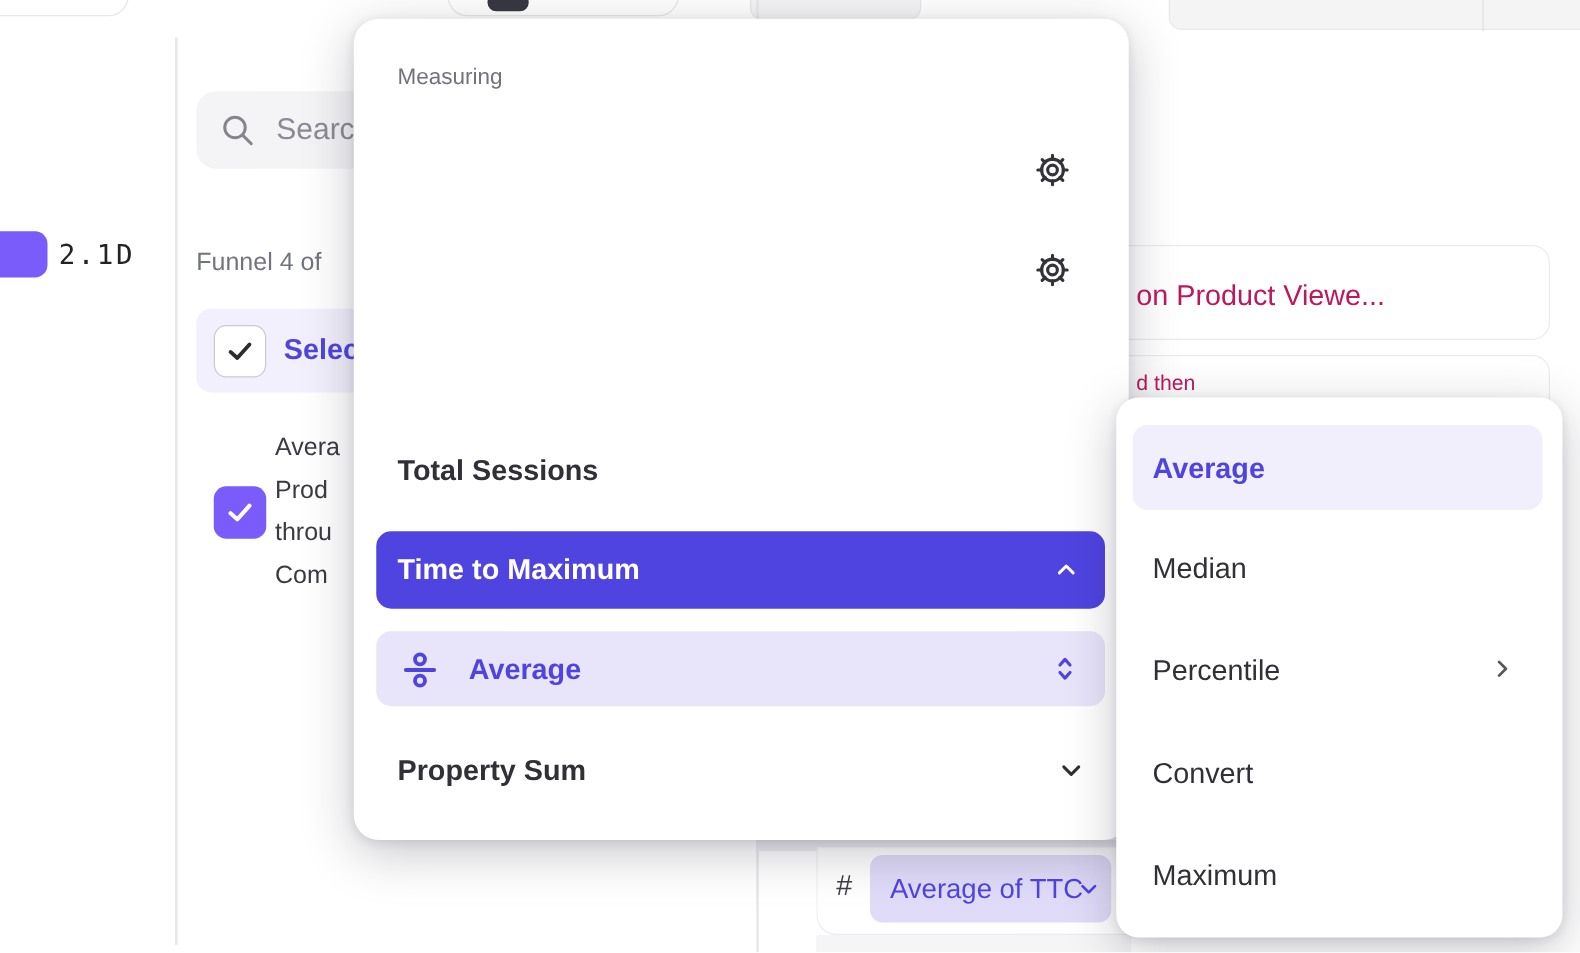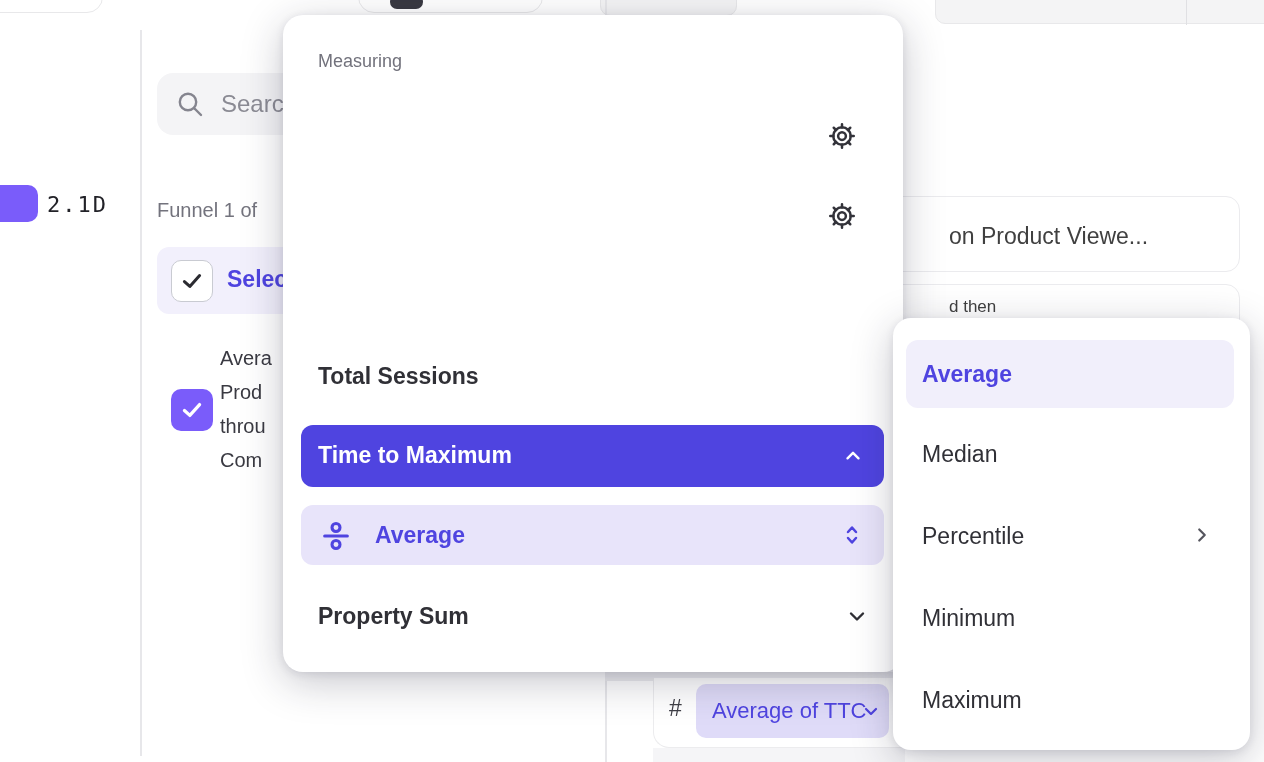--- a/index.html
+++ b/index.html
@@ -18,21 +18,21 @@
 
   .badge { background:#7a5cfa; border-radius:10px; }
   .step-label { font-family:"DejaVu Sans Mono", monospace; font-size:22px; color:#222228; letter-spacing:2px; }
 
   .search { background:#f4f4f6; border-radius:16px; }
   .search input { position:absolute; left:64px; top:0; width:380px; height:62px; border:none; outline:none;
     background:transparent; font-family:"Liberation Sans", sans-serif; font-size:24px; color:#8b8b94; }
   .search input::placeholder { color:#8b8b94; opacity:1; }
 
   .gray-text { color:#73737d; }
-  .muted-text { color:#404040;margin-left:40px; }
+  .muted-text { color:#be185d; }
 
   .sel-row { background:#f2f0fc; border-radius:12px; }
   .checkbox { width:42px; height:42px; border-radius:10px; }
   .checkbox.unfilled { background:#fff; border:1.5px solid #c9cbd2; }
   .checkbox.filled { background:#7a5cfa; }
   .sel-label { font-size:23px; font-weight:700; color:#4f44e0; }
 
   .desc-lines { font-size:20px; line-height:34px; color:#3a3a42; }
 
   .card { background:#fff; border:1.5px solid #ebebee; border-radius:14px; }
@@ -77,21 +77,21 @@
   <div class="abs search" style="left:157px; top:73px; width:470px; height:62px;">
     <span class="abs iconbtn" style="left:18px; top:16px; width:30px; height:30px;">
       <svg width="30" height="30" viewBox="0 0 30 30" fill="none" stroke="#85858f" stroke-width="2.4" stroke-linecap="round">
         <circle cx="13" cy="13" r="8.2"></circle>
           <line x1="19.5" y1="19.5" x2="26" y2="26"></line>
       </svg>
     </span>
     <input type="text" placeholder="Search" style="">
   </div>
 
-  <div class="abs gray-text" style="left:157px; top:199px; font-size:20px;">Funnel 1 of</div>
+  <div class="abs gray-text" style="left:157px; top:199px; font-size:20px;">Funnel 4 of</div>
 
   <div class="abs sel-row" style="left:157px; top:247px; width:470px; height:67px;">
     <div class="abs checkbox unfilled iconbtn" style="left:14px; top:13px;">
       <svg width="26" height="26" viewBox="0 0 24 24" fill="none" stroke="#2b2b31" stroke-width="2.8" stroke-linecap="round" stroke-linejoin="round">
         <polyline points="5,12.5 10,17 19,7"></polyline>
       </svg>
     </div>
     <div class="abs sel-label" style="left:70px; top:19px;">Selec</div>
   </div>
 
@@ -187,17 +187,17 @@
     <div class="abs submenu-hl" style="left:13px; top:22px; width:328px; height:68px;">
       <span class="abs menu-item purple" style="left:16px; top:20px;">Average</span>
     </div>
     <div class="abs menu-item med" style="left:29px; top:122px;">Median</div>
     <div class="abs menu-item med" style="left:29px; top:204px;">Percentile</div>
     <span class="abs iconbtn" style="left:298px; top:206px; width:22px; height:22px;">
       <svg width="22" height="22" viewBox="0 0 24 24" fill="none" stroke="#55555e" stroke-width="2.4" stroke-linecap="round" stroke-linejoin="round">
           <polyline points="9,6 15,12 9,18"></polyline>
         </svg>
     </span>
-    <div class="abs menu-item med" style="left:29px; top:286px;">Minimum</div>
+    <div class="abs menu-item med" style="left:29px; top:286px;">Convert</div>
     <div class="abs menu-item med" style="left:29px; top:368px;">Maximum</div>
   </div>
 
 </div>
 
 </body></html>

